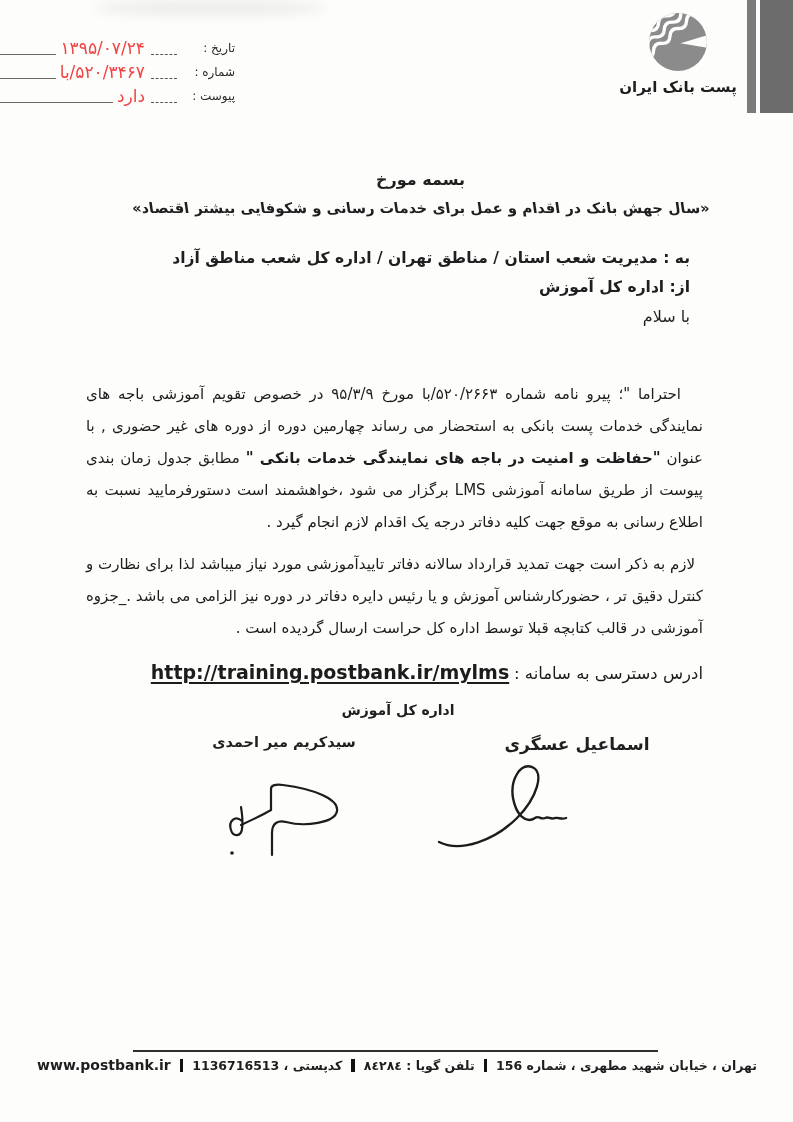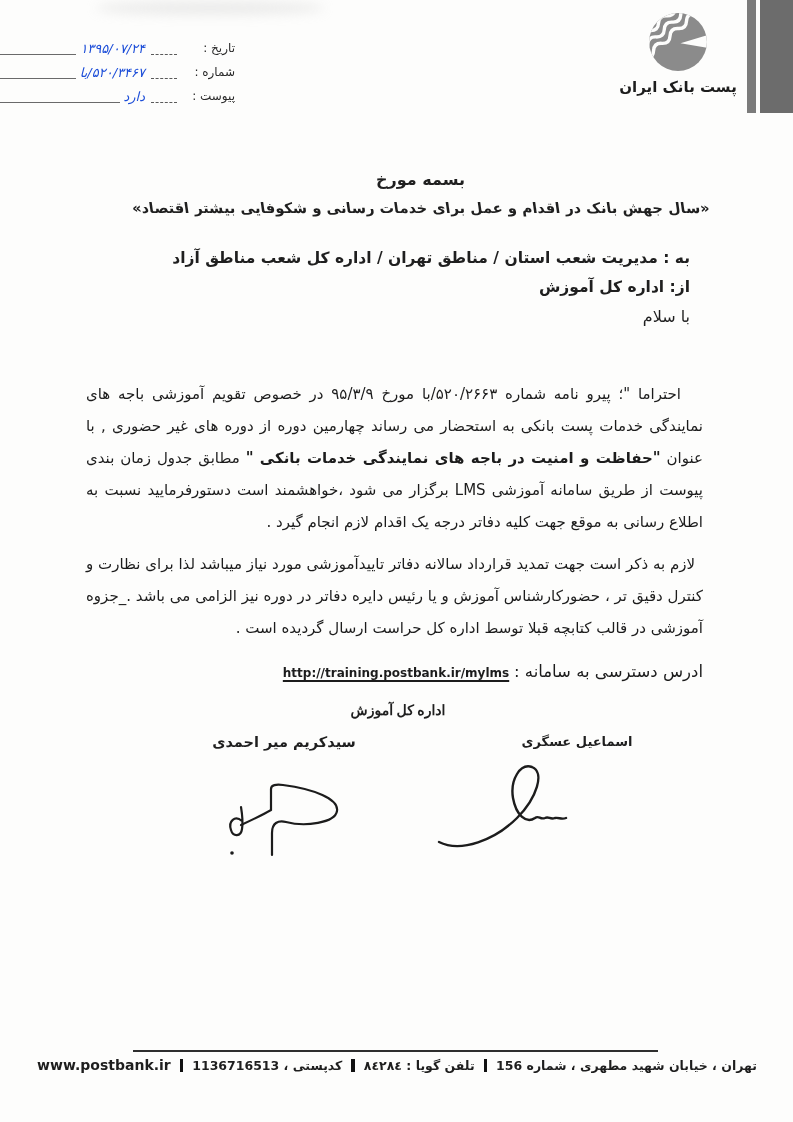--- a/index.html
+++ b/index.html
@@ -19,21 +19,21 @@
 
   
   .logo { position:absolute; left:612px; top:10px; width:132px; text-align:center; }
   .logo .wordmark { margin-top:0; font-size:15px; font-weight:700; color:#1d1d1d; white-space:nowrap; }
 
   
   .meta { position:absolute; left:0; top:36px; width:240px; direction:rtl; padding-right:5px; }
   .meta-row { display:flex; align-items:center; height:24px; }
   .meta-label { font-size:12px; color:#2b2b2b; white-space:nowrap; width:56px; }
   .dash-line { width:26px; border-bottom:1px dashed #5a5a5a; height:1px; margin:0 2px; align-self:flex-end; margin-bottom:5px; }
-  .meta-value { font-size:13px; color:#1d4ed8; white-space:nowrap; padding:0 4px;font-style:italic; }
+  .meta-value { font-size:17px; color:#ef4444; white-space:nowrap; padding:0 4px; }
   .rule-line { flex:1; border-bottom:1px solid #6a6a6a; height:1px; align-self:flex-end; margin-bottom:5px; }
 
   
   .besmeleh { position:absolute; top:170px; left:48px; right:0; text-align:center;
     font-size:16px; font-weight:700; }
   .slogan-wrap { position:absolute; top:198px; left:48px; right:0; text-align:center; }
   .slogan { display:inline-block; transform:skewX(8deg); font-weight:700; font-size:14.5px; }
 
   
   .addr { position:absolute; top:249px; right:103px; left:90px; direction:rtl; text-align:right; }
@@ -42,26 +42,26 @@
   .salutation { font-size:16px; }
 
   
   .body-block { position:absolute; top:378px; right:90px; left:86px; direction:rtl;
     text-align:justify; font-size:15px; line-height:32px; color:#1c1c1c; }
   .p1 { text-indent:22px; margin-bottom:10px; }
   .p1 b { font-weight:700; }
   .p2 { text-indent:8px; }
   .access { margin-top:12px; text-align:right; white-space:nowrap; }
   .access-label { font-size:16.5px; font-weight:400; }
-  .access-url { font-size:12px; font-weight:700; direction:ltr; unicode-bidi:isolate;
+  .access-url { font-size:19px; font-weight:700; direction:ltr; unicode-bidi:isolate;
     text-decoration:underline; text-decoration-thickness:2px; text-underline-offset:3px; }
 
   
-  .dept       { position:absolute; top:702px; left:318px; width:160px; text-align:center; font-size:14px;  font-weight:700; direction:rtl;font-family:Liberation Serif, serif; }
-  .name-right { position:absolute; top:734px; left:497px; width:160px; text-align:center; font-size:13px; font-weight:700; direction:rtl; }
+  .dept       { position:absolute; top:702px; left:318px; width:160px; text-align:center; font-size:14px;  font-weight:700; direction:rtl; }
+  .name-right { position:absolute; top:734px; left:497px; width:160px; text-align:center; font-size:17px; font-weight:700; direction:rtl; }
   .name-left  { position:absolute; top:734px; left:204px; width:160px; text-align:center; font-size:14.5px; font-weight:700; direction:rtl; }
   .sig-right  { position:absolute; left:433px; top:760px; }
   .sig-left   { position:absolute; left:222px; top:783px; }
 
   
   .footer-rule { position:absolute; top:1050px; left:133px; width:525px; border-top:2.5px solid #2e2e2e; }
   .footer { position:absolute; top:1057px; left:108px; width:578px; direction:rtl;
     display:flex; justify-content:center; align-items:center; gap:9px;
     font-size:12.5px; font-weight:700; color:#1e1e1e; }
   .footer span { white-space:nowrap; }

